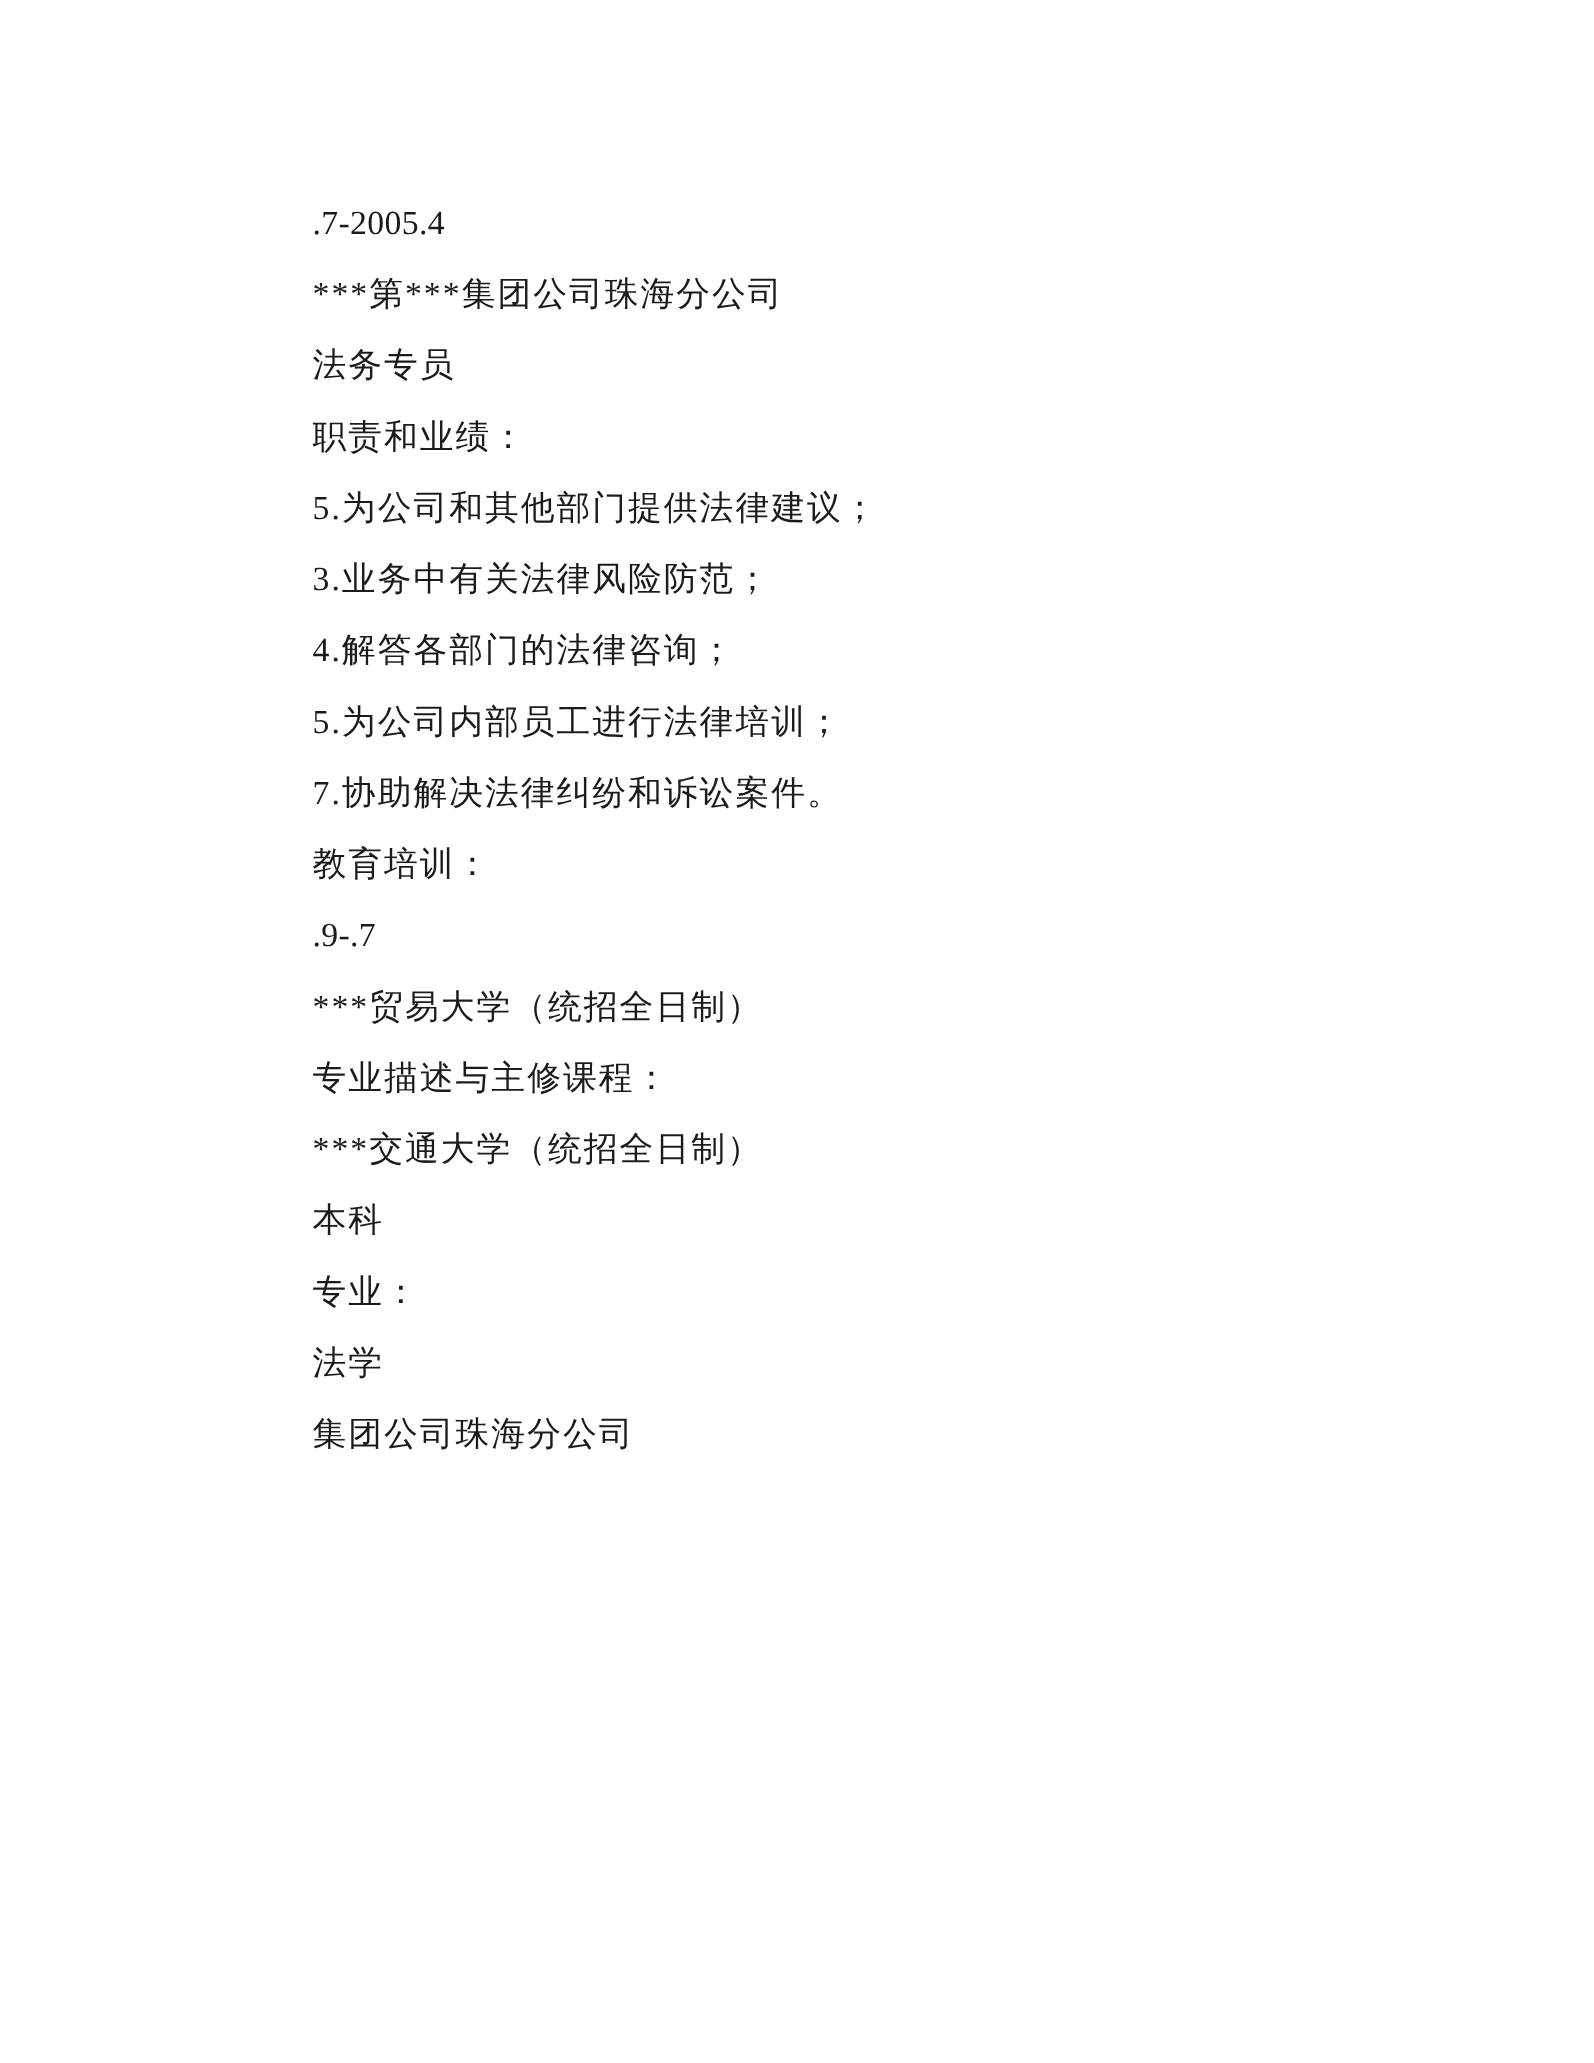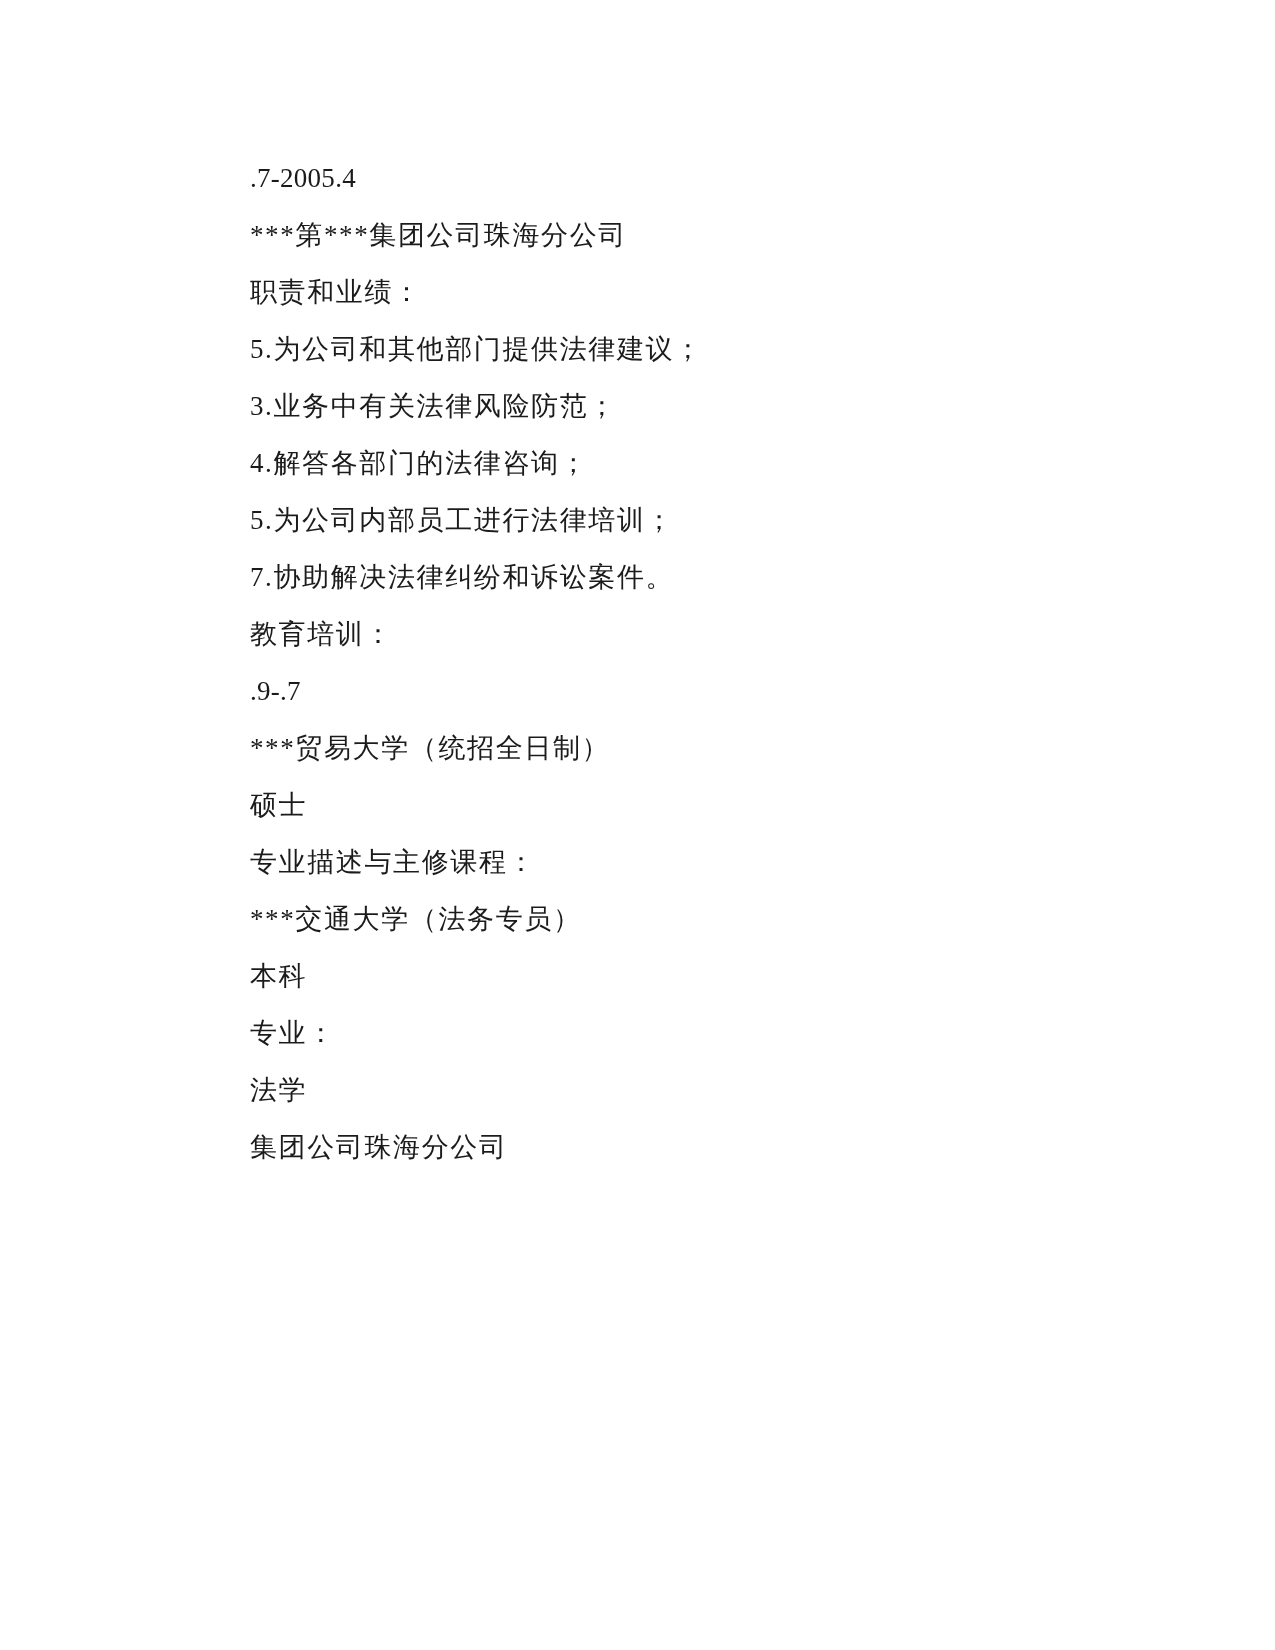--- a/index.html
+++ b/index.html
@@ -37,30 +37,30 @@
     letter-spacing: 0.01em;
   }
 </style>
 </head>
 <body>
 
 <div class="page">
   <div class="doc-body">
       <p class="para latin">.7-2005.4</p>
       <p class="para">***第***集团公司珠海分公司</p>
+      <p class="para">法务专员</p>
       <p class="para">职责和业绩：</p>
       <p class="para">5.为公司和其他部门提供法律建议；</p>
       <p class="para">3.业务中有关法律风险防范；</p>
       <p class="para">4.解答各部门的法律咨询；</p>
       <p class="para">5.为公司内部员工进行法律培训；</p>
       <p class="para">7.协助解决法律纠纷和诉讼案件。</p>
       <p class="para">教育培训：</p>
       <p class="para latin">.9-.7</p>
       <p class="para">***贸易大学（统招全日制）</p>
-      <p class="para">硕士</p>
       <p class="para">专业描述与主修课程：</p>
-      <p class="para">***交通大学（法务专员）</p>
+      <p class="para">***交通大学（统招全日制）</p>
       <p class="para">本科</p>
       <p class="para">专业：</p>
       <p class="para">法学</p>
       <p class="para">集团公司珠海分公司</p>
     </div>
 </div>
 
 </body></html>

